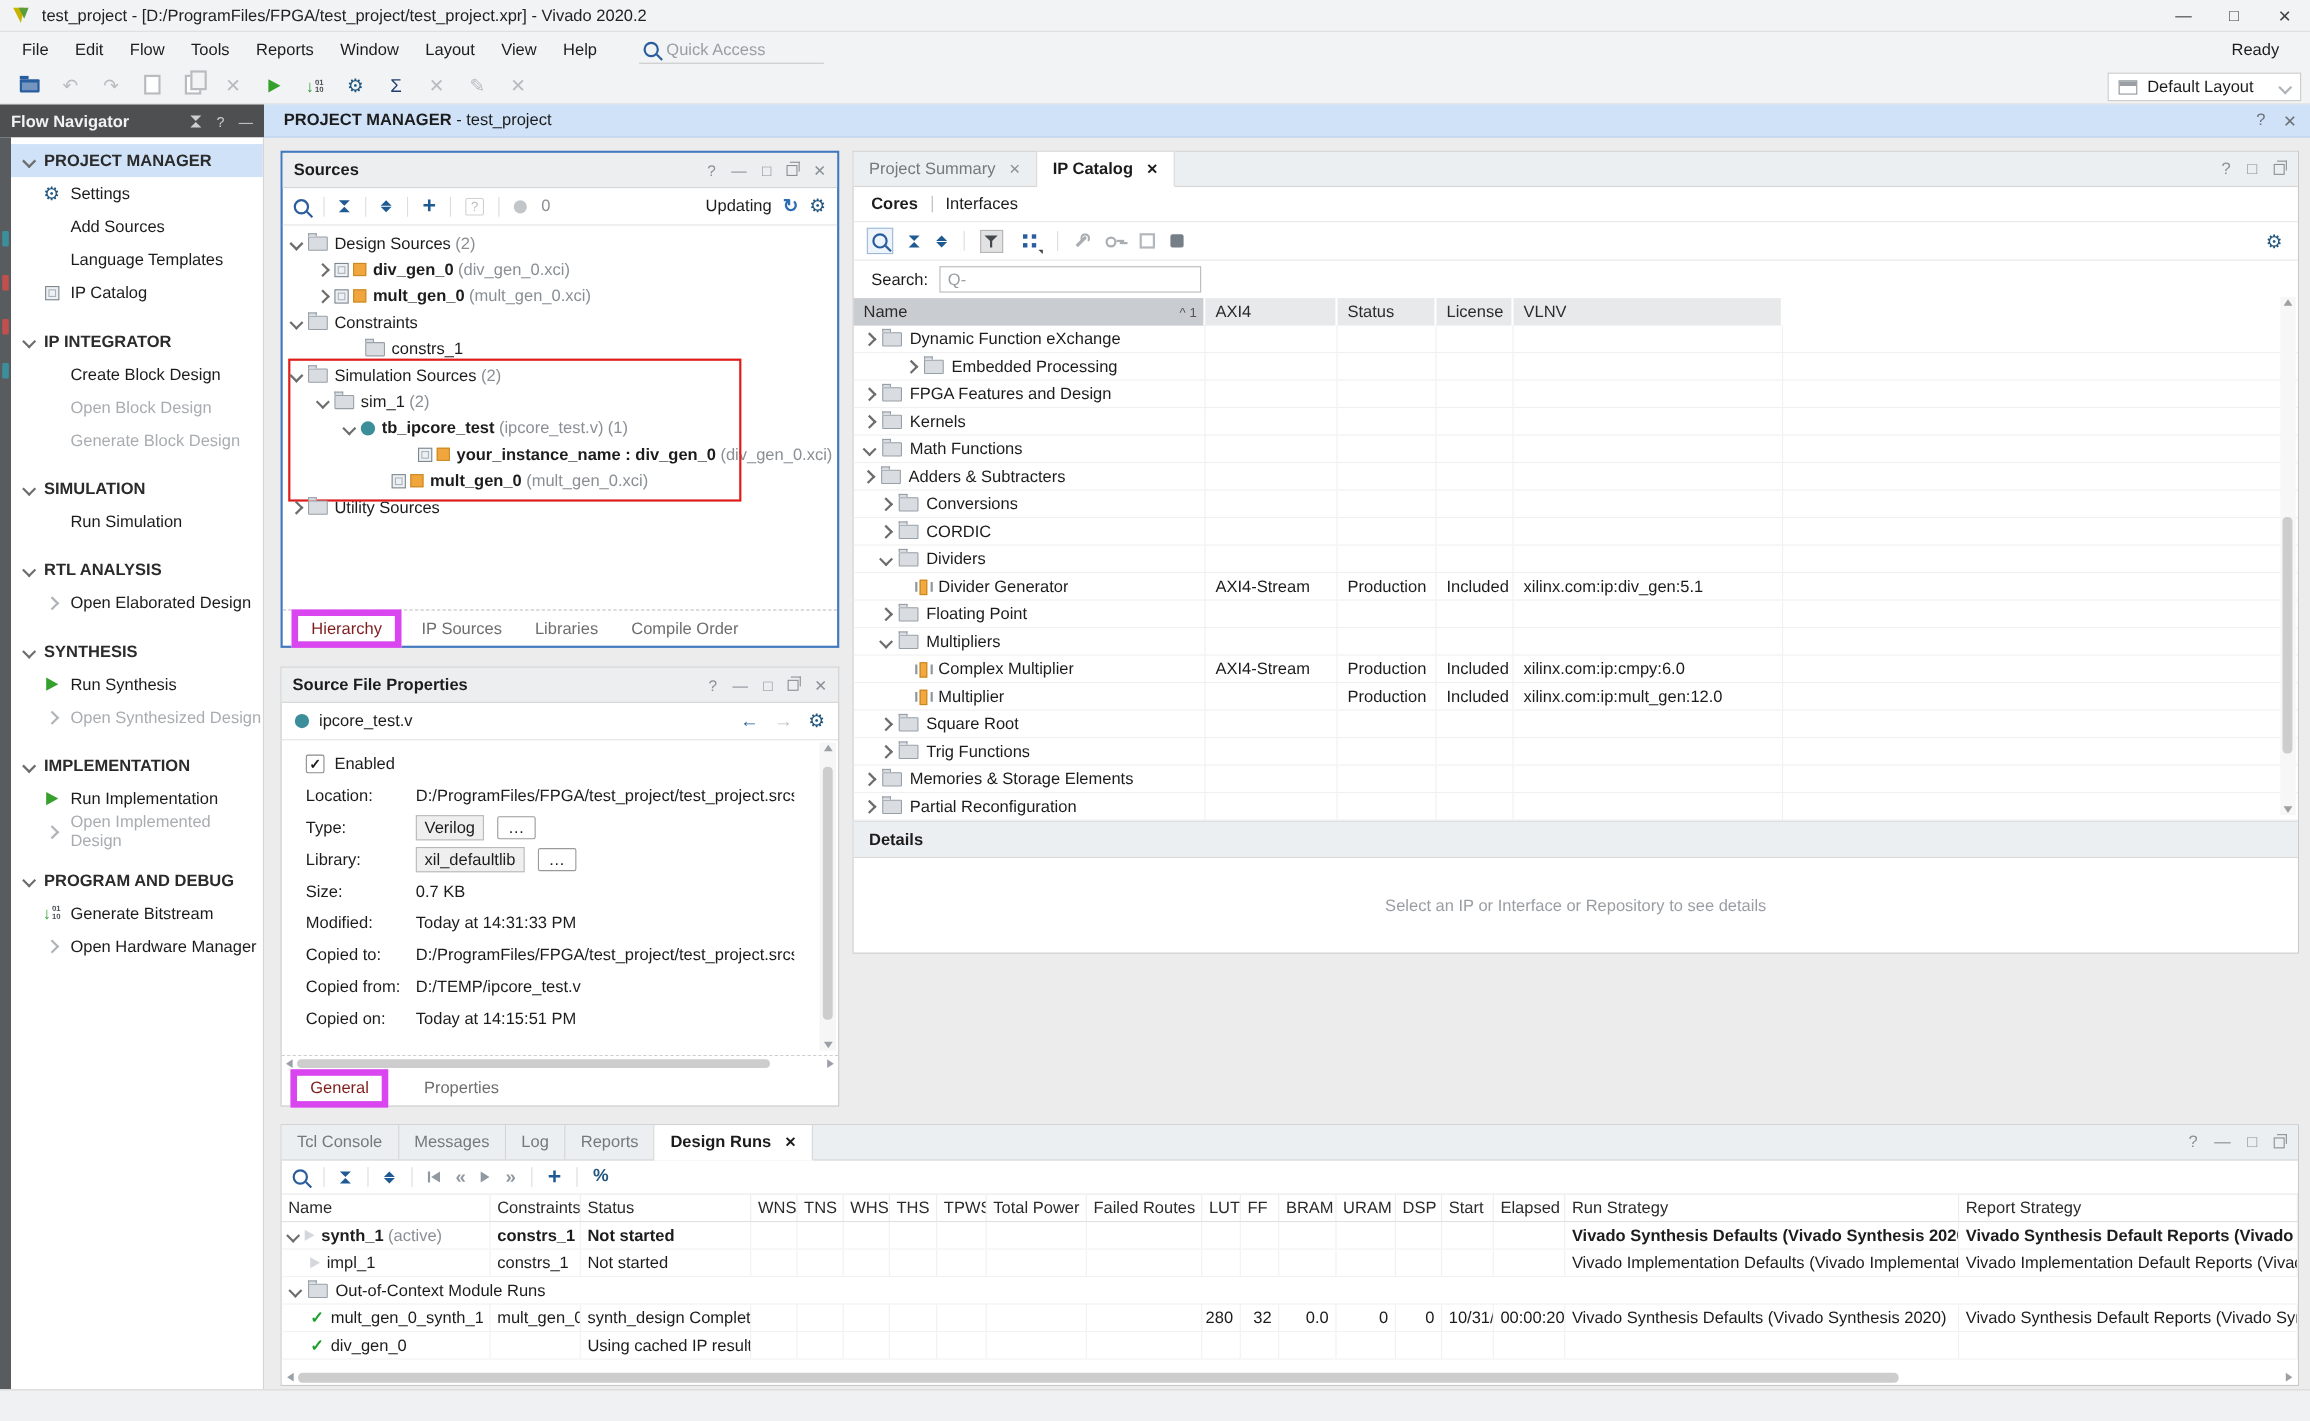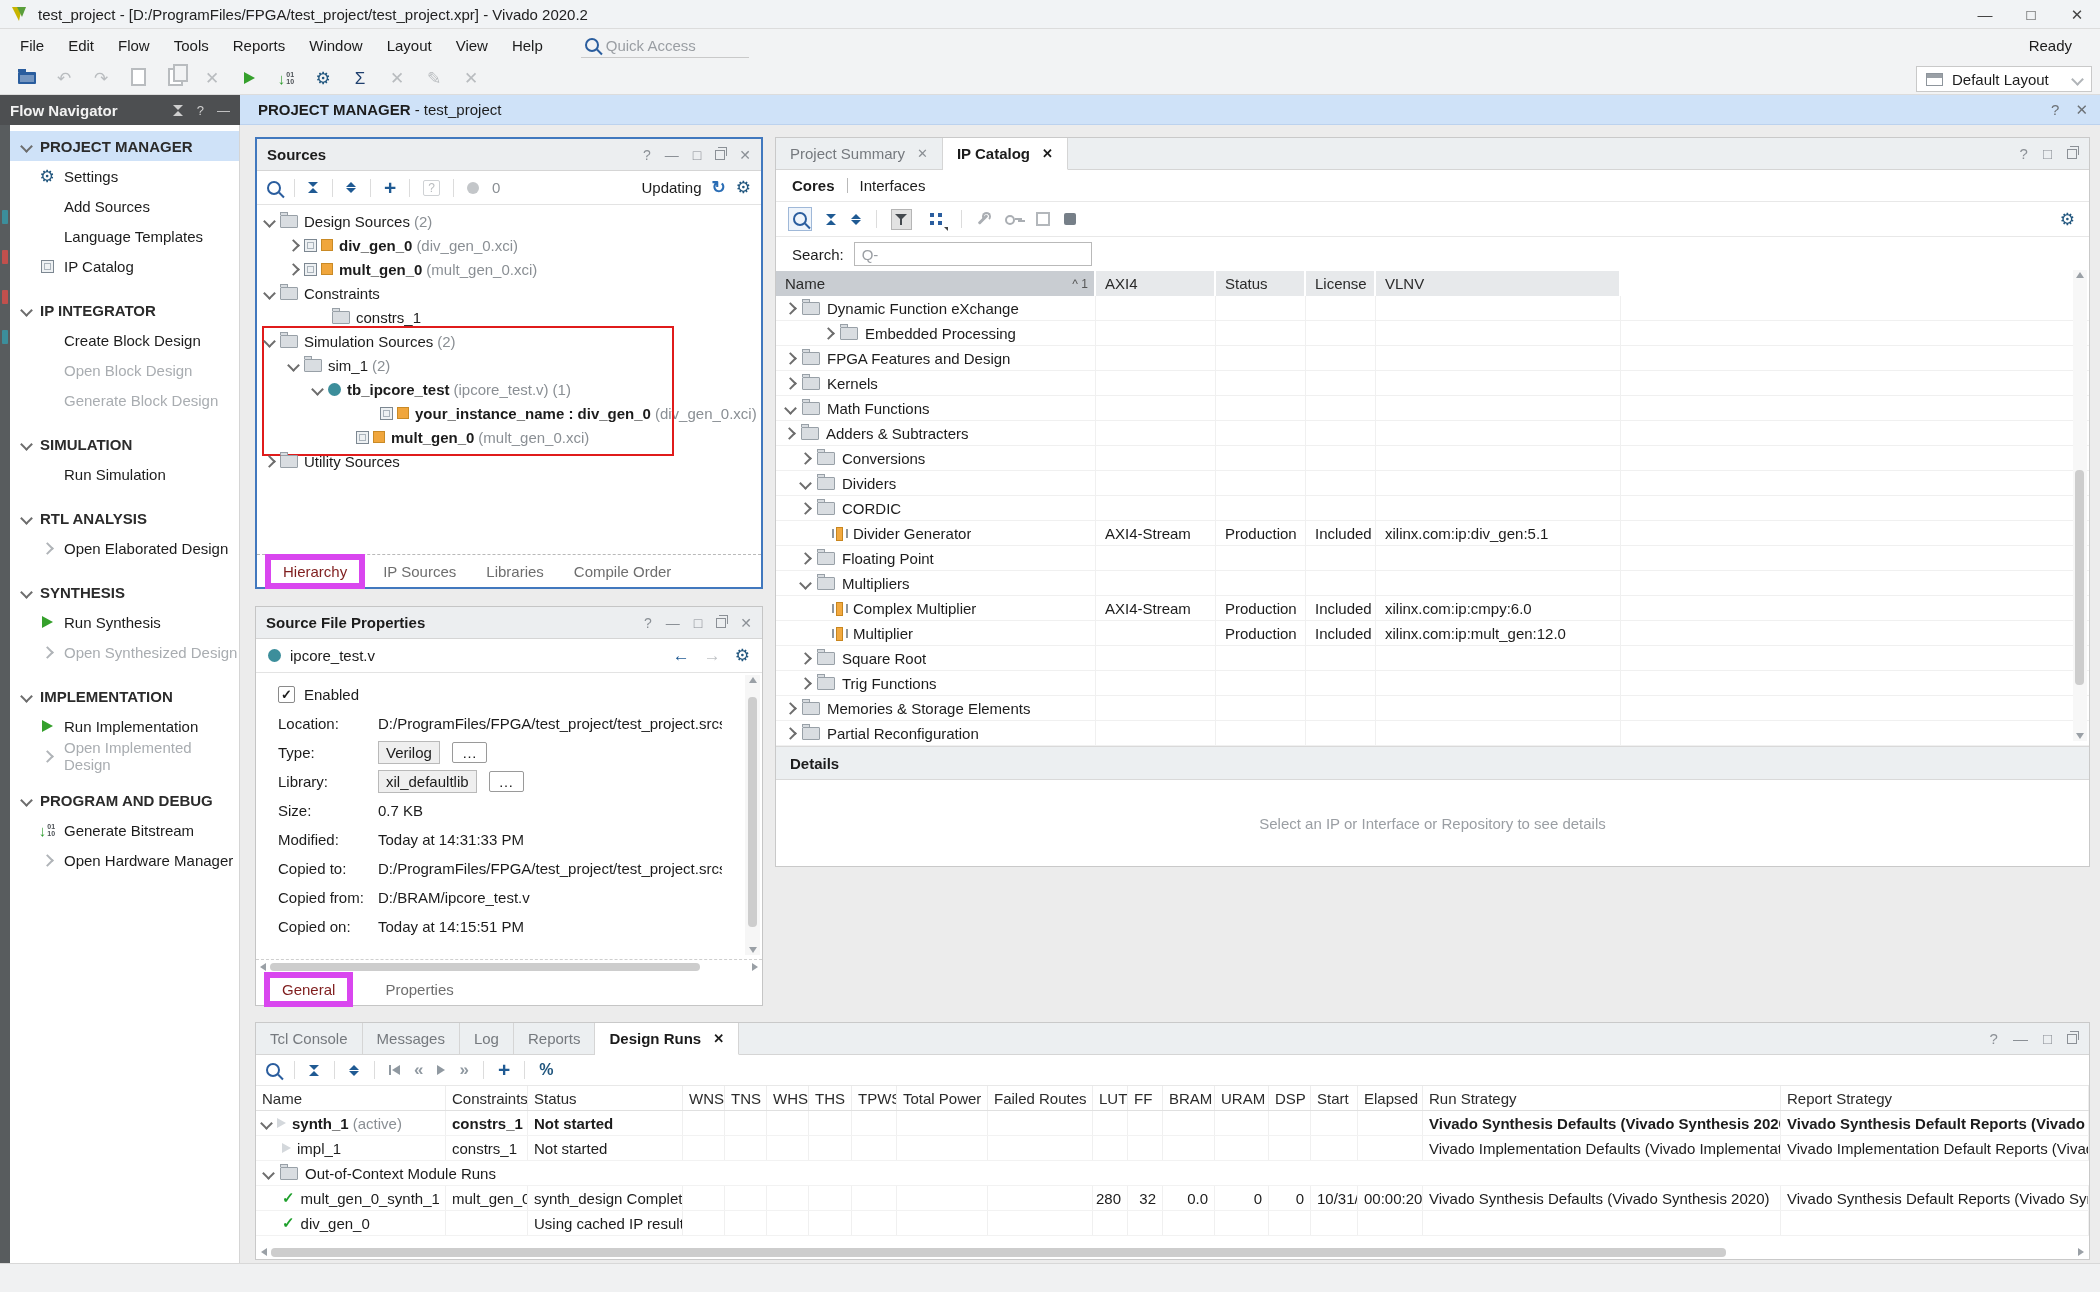--- a/index.html
+++ b/index.html
@@ -529,21 +529,21 @@
       <div class="sfp-row">
         <span class="lbl">Modified:</span>
         <span class="val">Today at 14:31:33 PM</span>
       </div>
       <div class="sfp-row">
         <span class="lbl">Copied to:</span>
         <span class="val">D:/ProgramFiles/FPGA/test_project/test_project.srcs/sim_1/imports/TE</span>
       </div>
       <div class="sfp-row">
         <span class="lbl">Copied from:</span>
-        <span class="val">D:/BRAM/ipcore_test.v</span>
+        <span class="val">D:/TEMP/ipcore_test.v</span>
       </div>
       <div class="sfp-row">
         <span class="lbl">Copied on:</span>
         <span class="val">Today at 14:15:51 PM</span>
       </div>
     </div>
   <div class="hscroll">
     <span class="sarr lf"></span>
     <span class="thumb" style="width:430px"></span>
     <span class="sarr rt" style="margin-left:auto"></span>
@@ -694,34 +694,34 @@
             <span class="ico-folder"></span>
             <span class="nowrap">Conversions</span>
           </span>
           <span class="c"></span>
           <span class="c"></span>
           <span class="c"></span>
           <span class="c"></span>
         </div>
         <div class="cat-row">
           <span class="c" style="padding-left: 25px;">
+            <span class="chev r"></span>
+            <span class="ico-folder"></span>
+            <span class="nowrap">CORDIC</span>
+          </span>
+          <span class="c"></span>
+          <span class="c"></span>
+          <span class="c"></span>
+          <span class="c"></span>
+        </div>
+        <div class="cat-row">
+          <span class="c" style="padding-left: 25px;">
             <span class="chev d"></span>
             <span class="ico-folder"></span>
             <span class="nowrap">Dividers</span>
-          </span>
-          <span class="c"></span>
-          <span class="c"></span>
-          <span class="c"></span>
-          <span class="c"></span>
-        </div>
-        <div class="cat-row">
-          <span class="c" style="padding-left: 25px;">
-            <span class="chev r"></span>
-            <span class="ico-folder"></span>
-            <span class="nowrap">CORDIC</span>
           </span>
           <span class="c"></span>
           <span class="c"></span>
           <span class="c"></span>
           <span class="c"></span>
         </div>
         <div class="cat-row">
           <span class="c" style="padding-left: 40px;">
             <span class="spc" style="width: 9px;"></span>
             <span class="ico-ipdef"></span>

